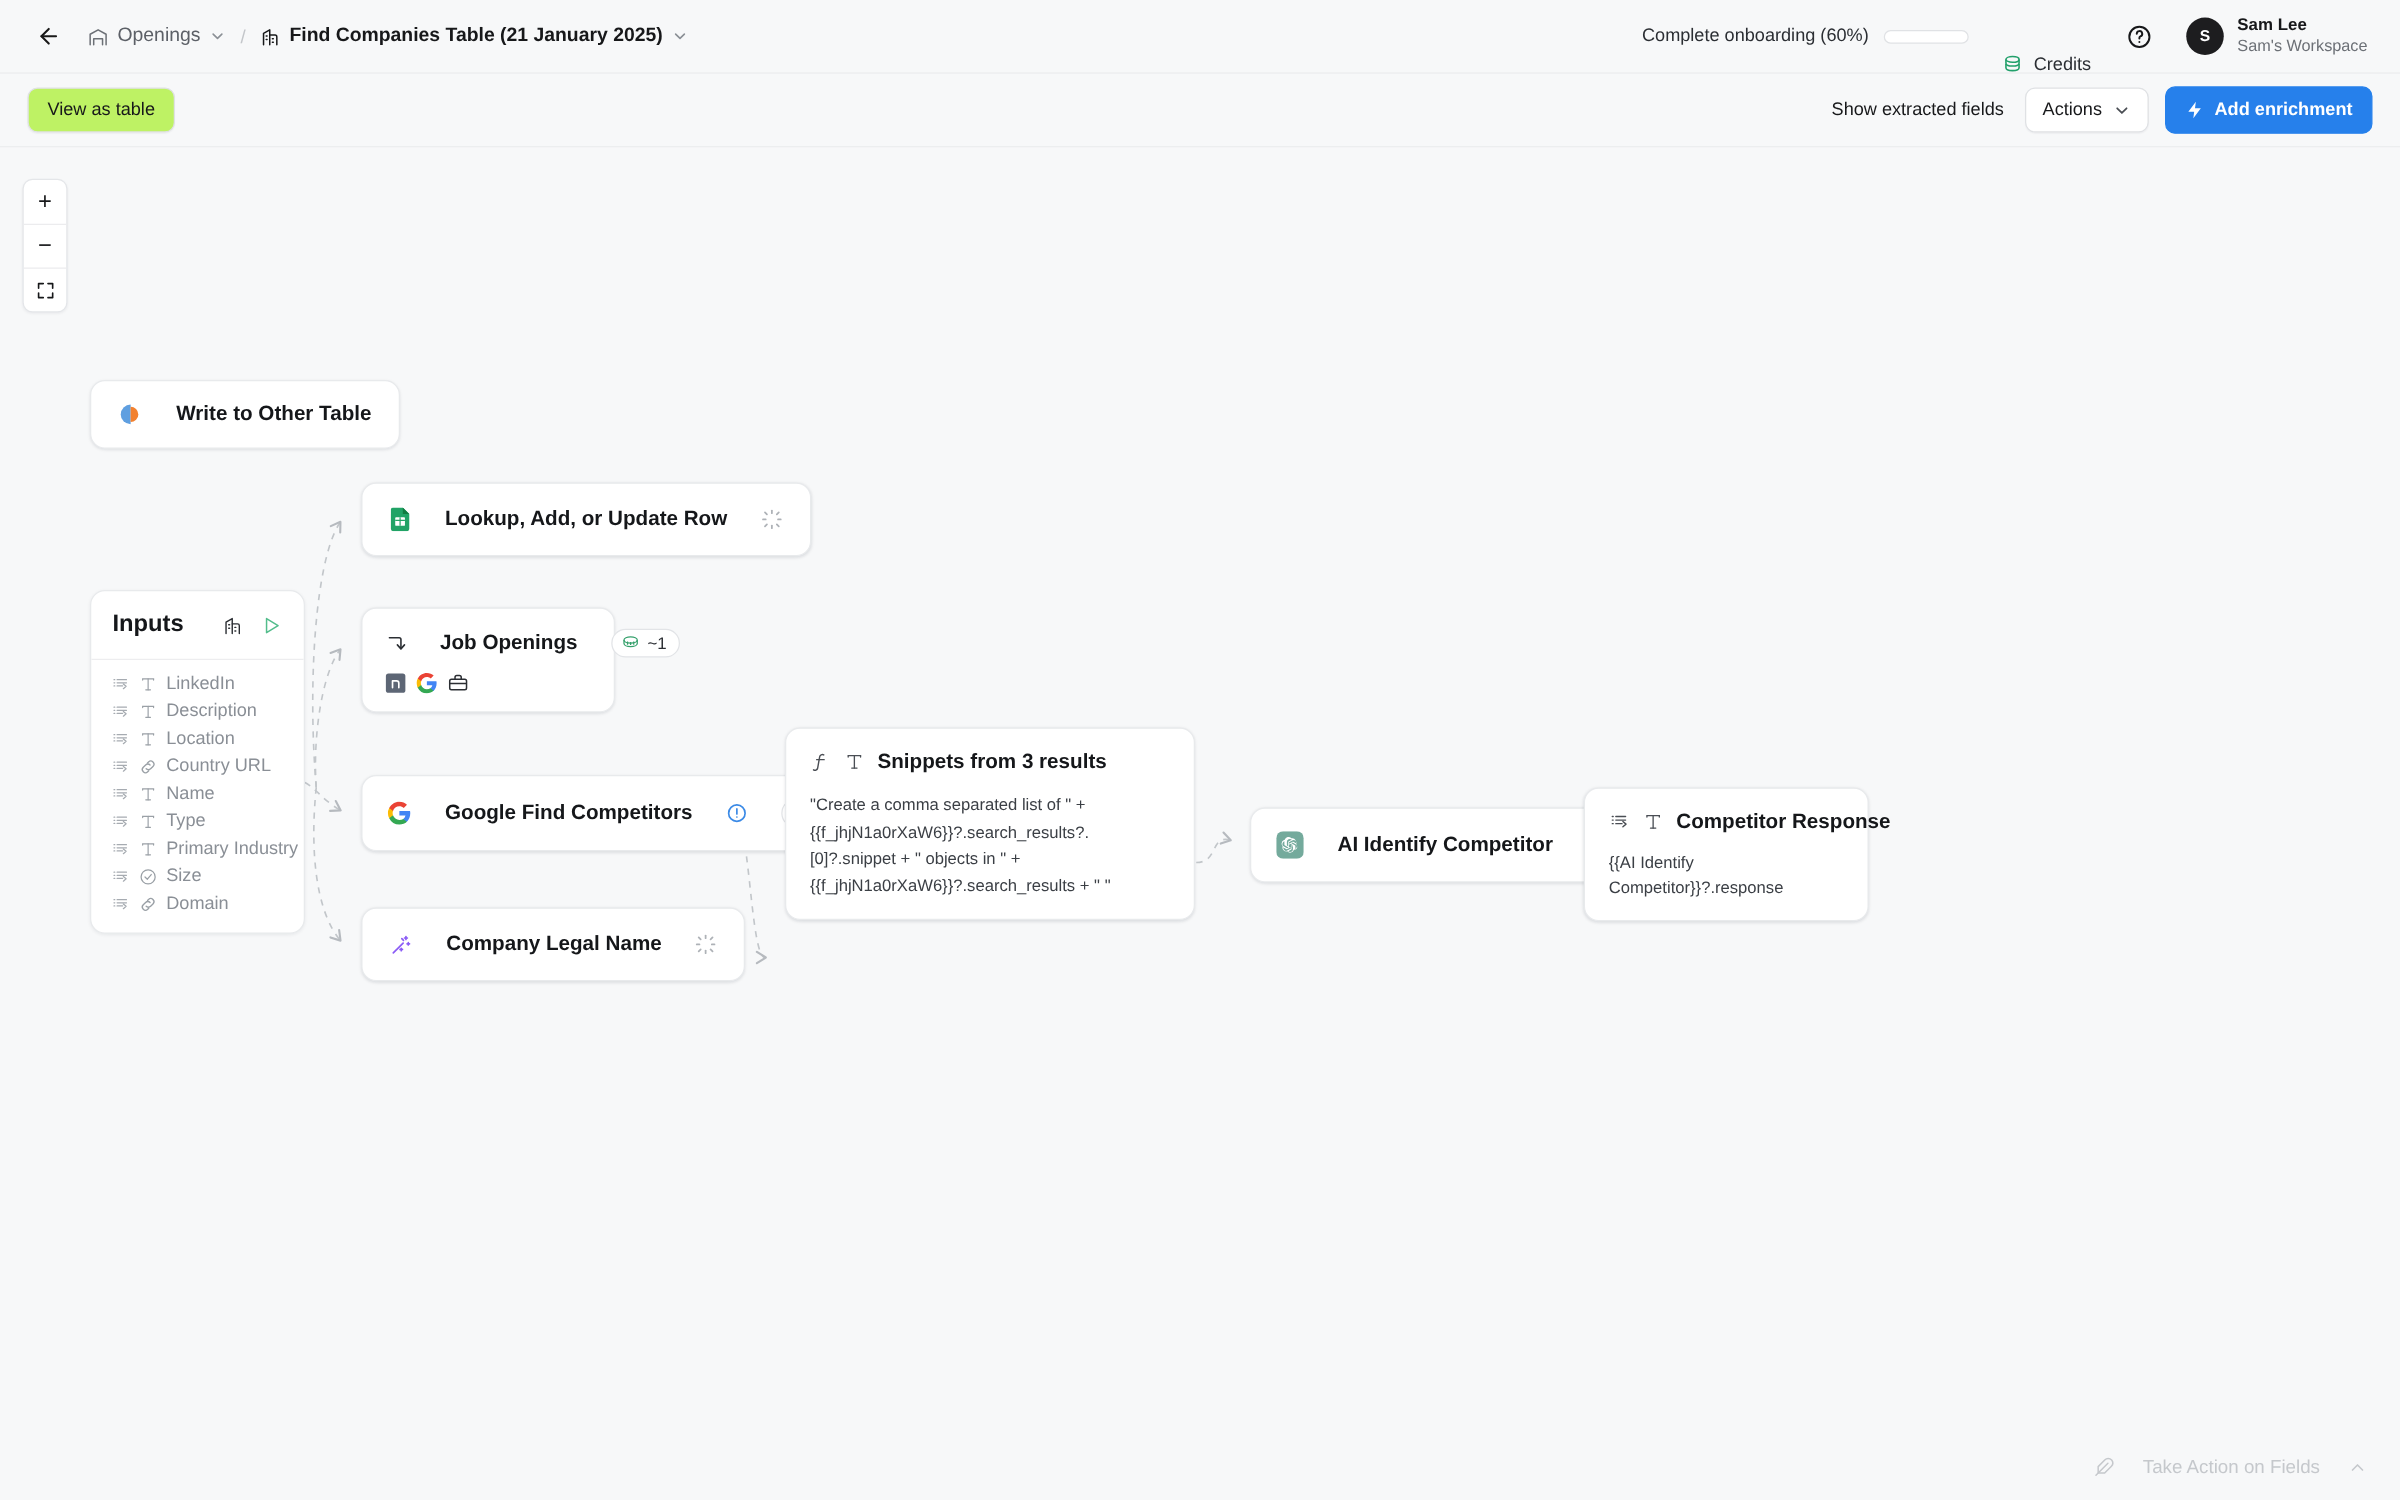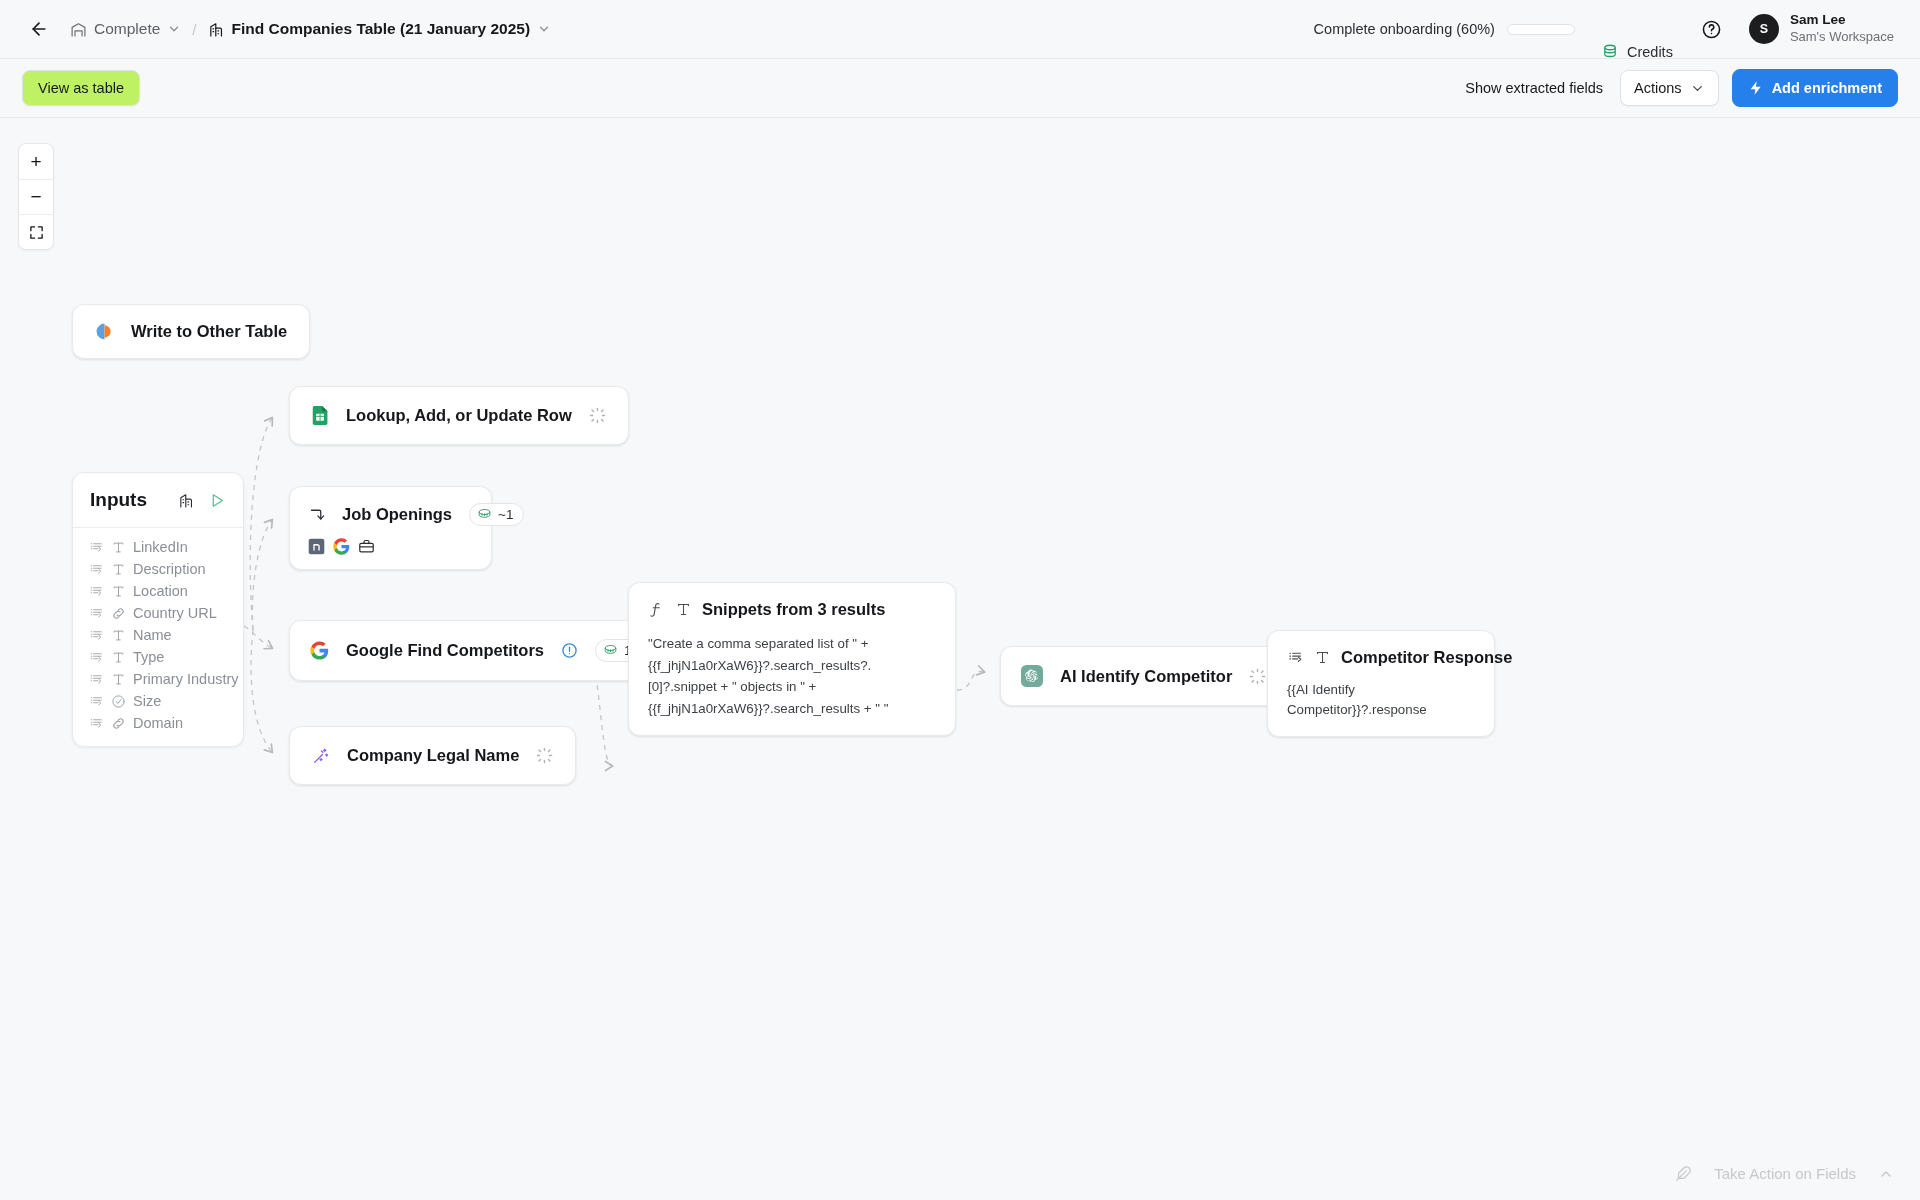--- a/index.html
+++ b/index.html
@@ -98,21 +98,21 @@
   }
   .zoomctl div + div { border-top: 1px solid #ececee; }
 
   
   .node {
     position: absolute; background: #ffffff;
     border: 1px solid #e8eaec; border-radius: 12px;
     box-shadow: 0 1px 3px rgba(16,24,40,.07), 0 1px 2px rgba(16,24,40,.04);
     cursor: pointer;
   }
-  .node-row { display: flex; align-items: center; gap: 17px; }
+  .node-row { display: flex; align-items: center; gap: 27px; }
   .node-title { font-size: 16.5px; font-weight: 600; color: #15171a; white-space: nowrap; }
 
   
   #node-write { left: 72px; top: 186px; padding: 17px 22px; }
 
   
   #node-lookup { left: 289px; top: 268px; padding: 19px 22px; }
 
   
   #panel-inputs {
@@ -189,21 +189,21 @@
   </div>
 
   <div style="display:flex;align-items:center;margin-left:8px;">
     <div class="crumb">
       <span>
         <svg width="17" height="17" viewBox="0 0 24 24" fill="none" stroke="#6c7076" stroke-width="1.7" stroke-linecap="round" stroke-linejoin="round">
             <path d="M3 21V9l9-5 9 5v12"></path>
             <path d="M7 21v-7h10v7"></path>
           </svg>
       </span>
-      <span class="crumb-label">Complete</span>
+      <span class="crumb-label">Openings</span>
       <span class="chev">
         <svg width="14" height="14" viewBox="0 0 24 24" fill="none" stroke="currentColor" stroke-width="2.2" stroke-linecap="round" stroke-linejoin="round">
             <polyline points="6 9 12 15 18 9"></polyline>
           </svg>
       </span>
     </div>
 
     <span class="crumb-sep">/</span>
 
     <div class="crumb">

